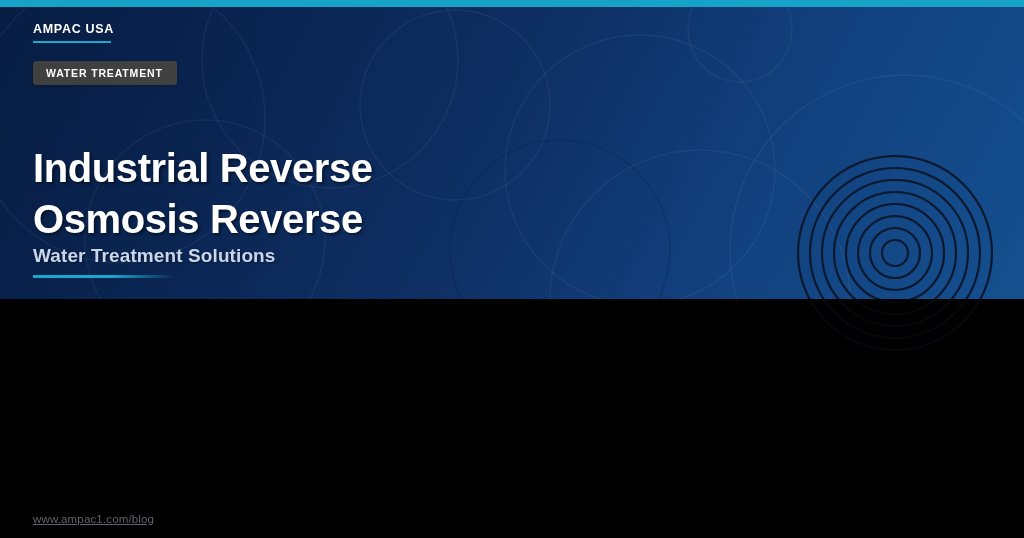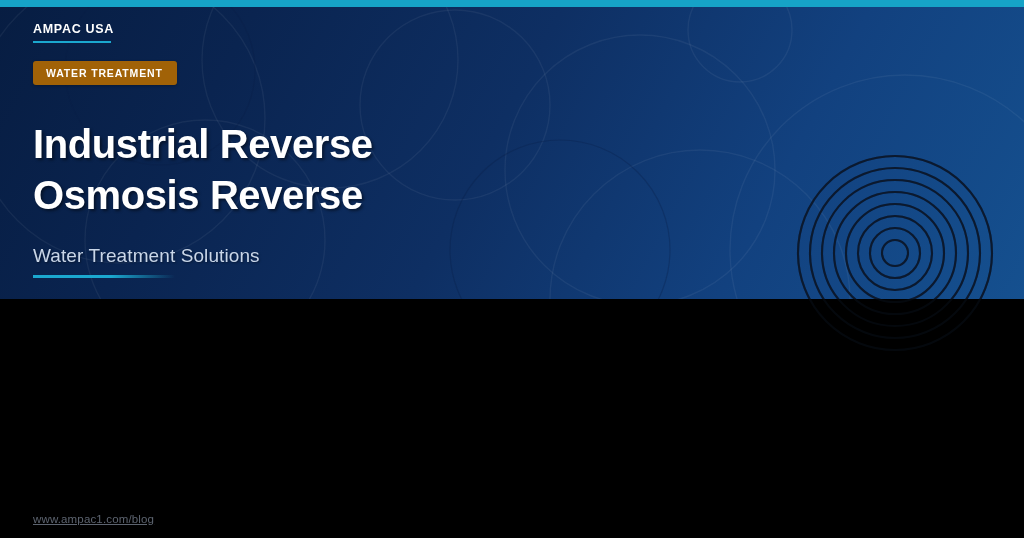--- a/index.html
+++ b/index.html
@@ -103,52 +103,52 @@
     height:2px;
     background:#1ba8cf;
   }
 
   
   .badge {
     position:absolute;
     top:61px; left:0;
     display:inline-block;
     padding:6px 14px 6px 13px;
-    background:#a16207;
+    background:#404040;
     border-radius:3px;
     color:#ffffff;
     font-size:10.5px;
     font-weight:bold;
     letter-spacing:0.85px;
     white-space:nowrap;
     box-shadow:0 1px 3px rgba(0,0,0,0.28);
     text-align:center;
   }
 
   
   .headline {
     position:absolute;
-    top:119px; left:0;
+    top:143px; left:0;
     width:600px;
     color:#ffffff;
     font-size:40px;
     font-weight:bold;
     line-height:51px;
     letter-spacing:-0.4px;
     text-shadow:2px 2px 3px rgba(0,0,0,0.46);
   }
   .headline .ln { display:block; }
 
   
   .subtitle {
     position:absolute;
     top:244px; left:0;
     color:#c9d6e8;
     font-size:19px;
-    font-weight:normal;
+    font-weight:bold;
     letter-spacing:0.1px;
     line-height:24px;
     text-shadow:1px 1px 2px rgba(0,0,0,0.35);
   }
   .subtitle-rule {
     position:absolute;
     top:275px; left:0;
     width:142px;
     height:2.5px;
     background:linear-gradient(90deg,#1ba8cf 0%, #1ba8cf 55%, rgba(27,168,207,0) 100%);

